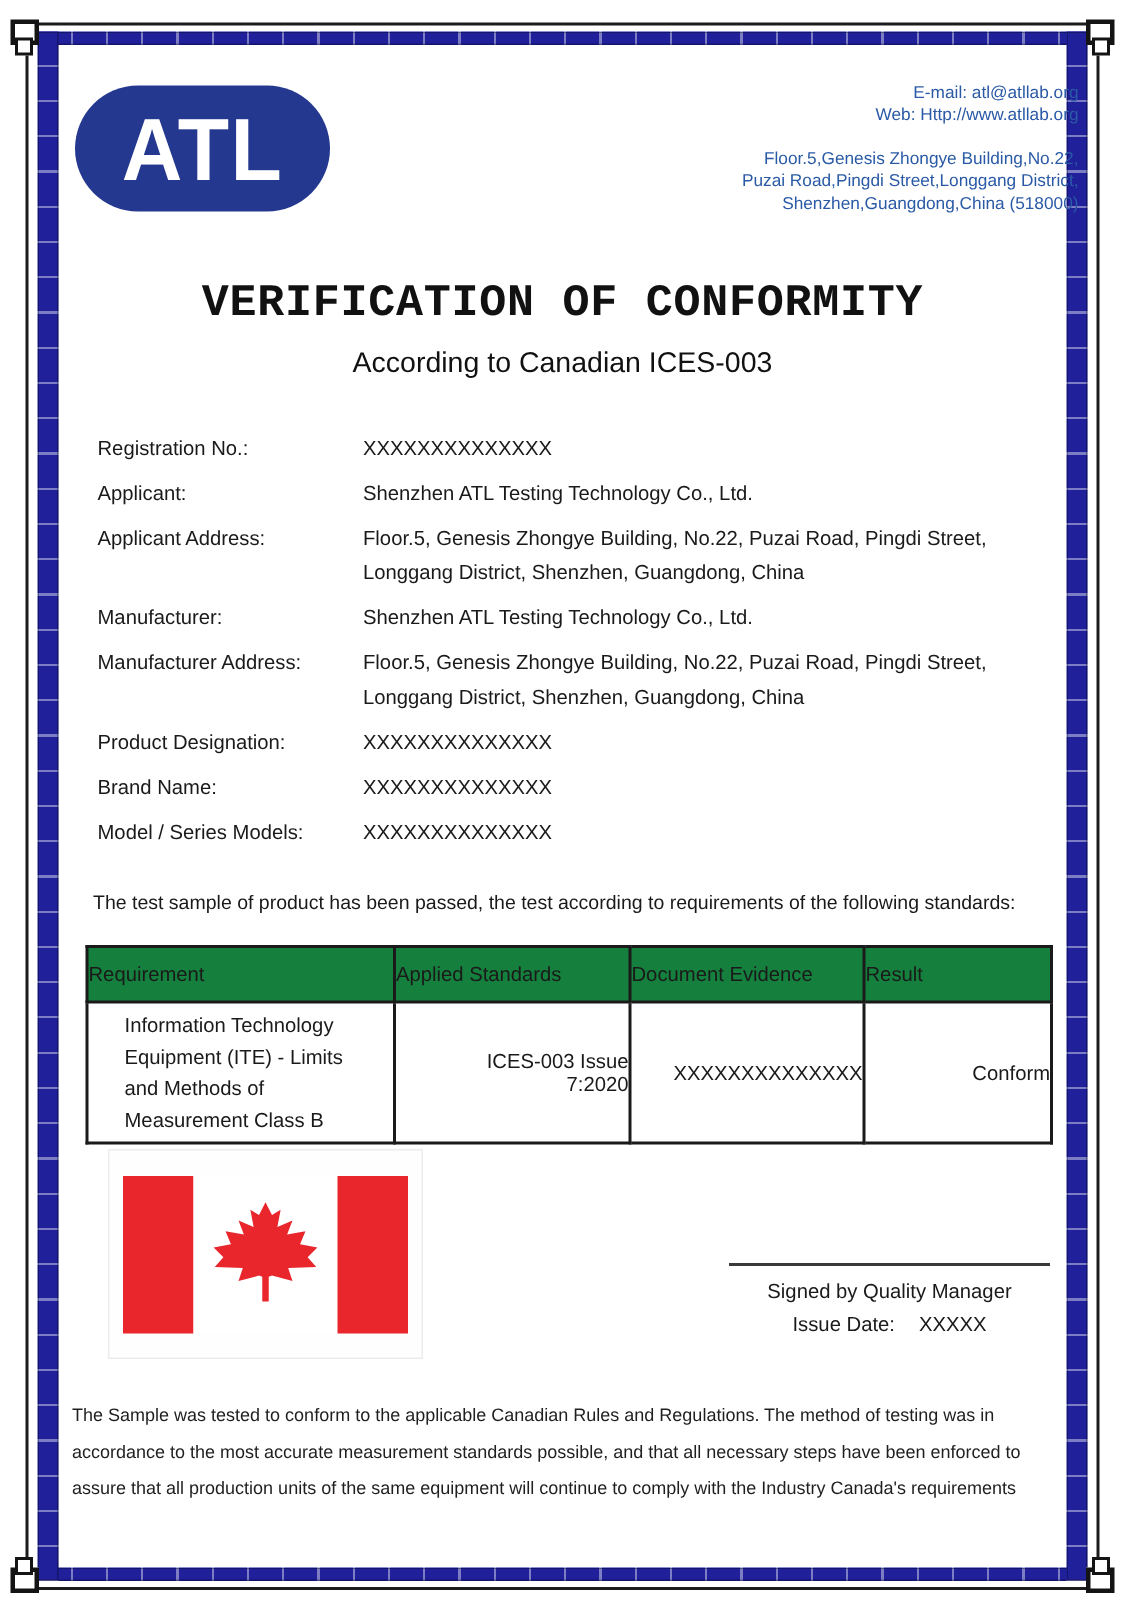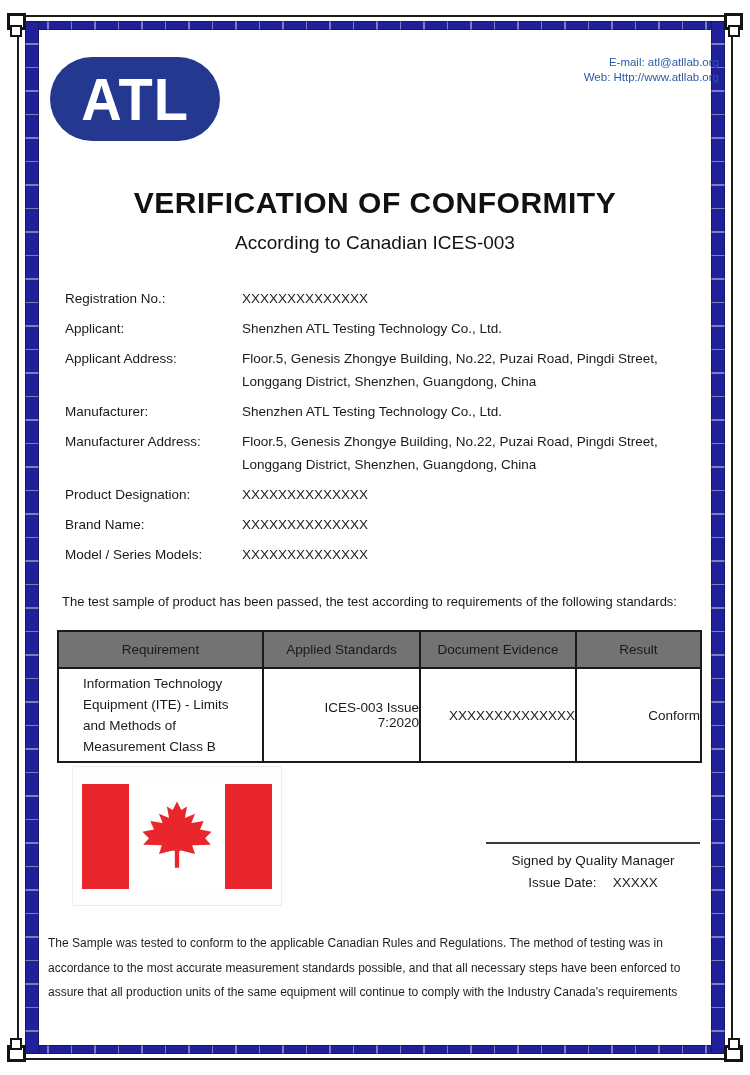--- a/index.html
+++ b/index.html
@@ -33,41 +33,41 @@
           background:#24388f; border-radius:42px; display:flex;
           align-items:center; justify-content:center; }
   .logo span { color:#ffffff; font-weight:bold; font-size:56px; letter-spacing:1px;
                transform:scaleY(1.05); }
   .contact { position:absolute; top:55px; right:31px; text-align:right;
              color:#2a5aa6; font-size:11.5px; line-height:15px; }
   .contact .addr { margin-top:14px; }
 
   
   .title    { position:absolute; top:186px; left:0; width:750px; text-align:center;
-              font-size:30px; font-weight:bold; letter-spacing:0.5px; color:#111; }
+              font-size:30px; font-weight:bold; letter-spacing:0.5px; color:#111;font-family:Liberation Mono, monospace; }
   .subtitle { position:absolute; top:232px; left:0; width:750px; text-align:center;
               font-size:19px; font-weight:normal; color:#111; }
 
   
   .fields { position:absolute; left:65px; top:288px; width:635px; }
   .frow { display:flex; }
   .frow .flabel { width:177px; flex:none; font-size:13.5px; line-height:22px; }
   .frow .fvalue { flex:1; font-size:13.5px; line-height:22px; }
   .frow.single { margin-bottom:8px; }
   .frow.double { margin-bottom:8px; }
   .frow.double .fvalue { line-height:22.5px; }
 
   
   .intro { position:absolute; left:62px; top:594px; width:680px; font-size:13px; }
 
   
   .stable { position:absolute; left:57px; top:630px; border-collapse:collapse;
             table-layout:fixed; width:643px; font-size:13.5px; }
   .stable th, .stable td { border:2px solid #1a1a1a; }
-  .stable th { background:#737373; font-weight:normal; height:37px; text-align:center; }
+  .stable th { background:#15803d; font-weight:normal; height:37px; text-align:left; }
   .stable td { height:82px; text-align:right; vertical-align:middle; background:#fff;padding-left:27px; }
   .stable td.req { text-align:left; padding:4px 24px; line-height:21px; }
   .col-req{width:205px;} .col-std{width:157px;} .col-doc{width:156px;} .col-res{width:125px;}
 
   
   .flag-card { position:absolute; left:72px; top:766px; width:210px; height:140px;
                background:#fefefe; border:1px solid #ececec; display:flex;
                align-items:center; justify-content:center; }
   .flag { width:190px; height:105px; display:flex; }
   .flag .bar { width:47px; flex:none; background:#e8262c; }
@@ -111,20 +111,25 @@
       <div class="sq-a"></div>
       <div class="sq-b"></div>
     </div>
 
   <div class="logo">
     <span>ATL</span>
   </div>
   <div class="contact">
     <div>E-mail: atl@atllab.org</div>
     <div>Web: Http://www.atllab.org</div>
+    <div class="addr">
+      <div>Floor.5,Genesis Zhongye Building,No.22,</div>
+      <div>Puzai Road,Pingdi Street,Longgang District,</div>
+      <div>Shenzhen,Guangdong,China (518000)</div>
+    </div>
   </div>
 
   <div class="title">VERIFICATION OF CONFORMITY</div>
   <div class="subtitle">According to Canadian ICES-003</div>
 
   <div class="fields">
     <div class="frow single">
       <div class="flabel">Registration No.:</div>
       <div class="fvalue">XXXXXXXXXXXXXX</div>
     </div>

